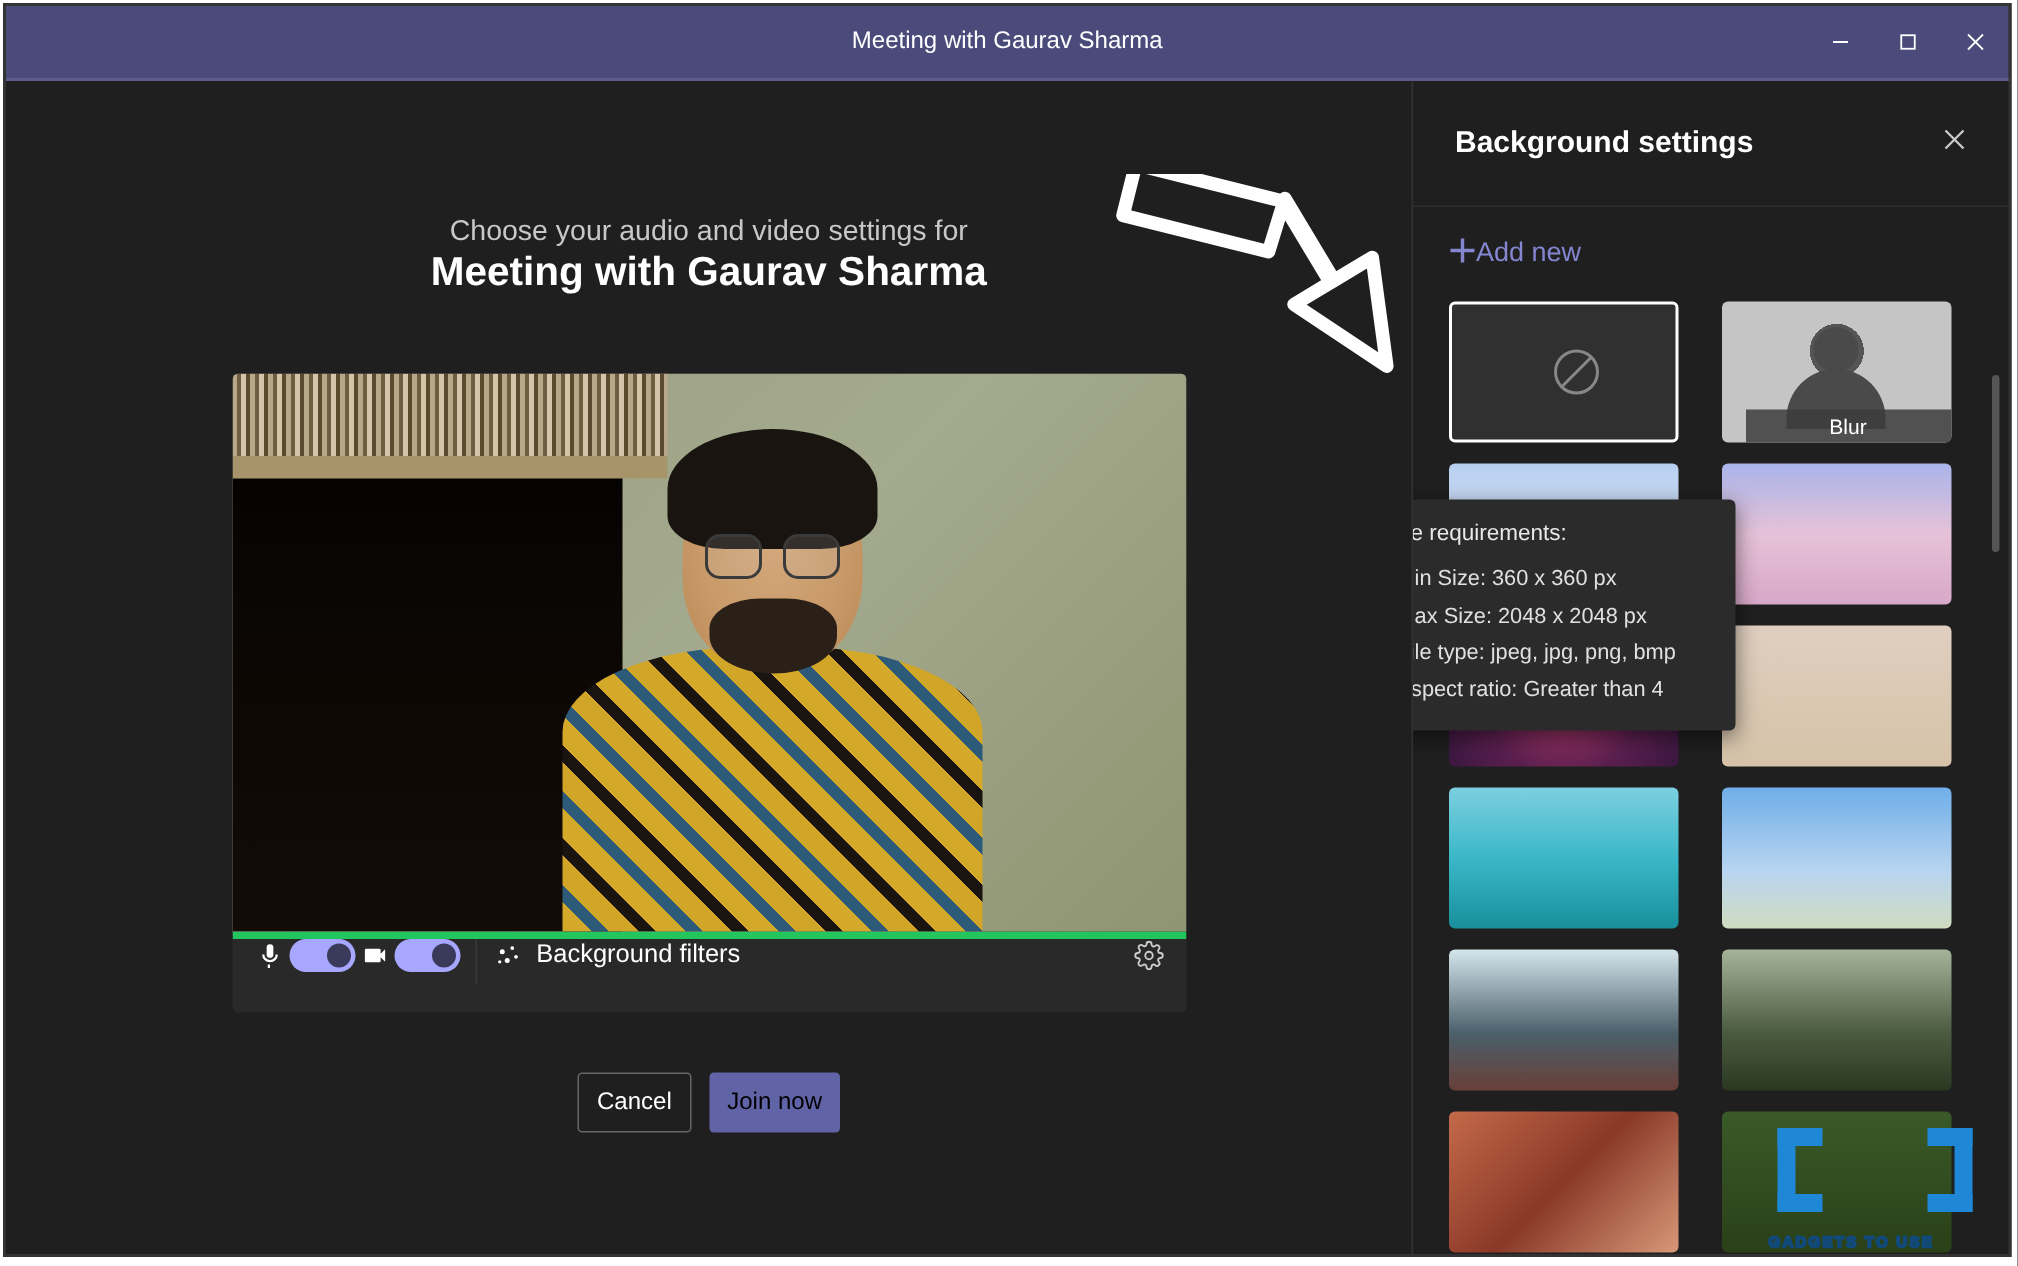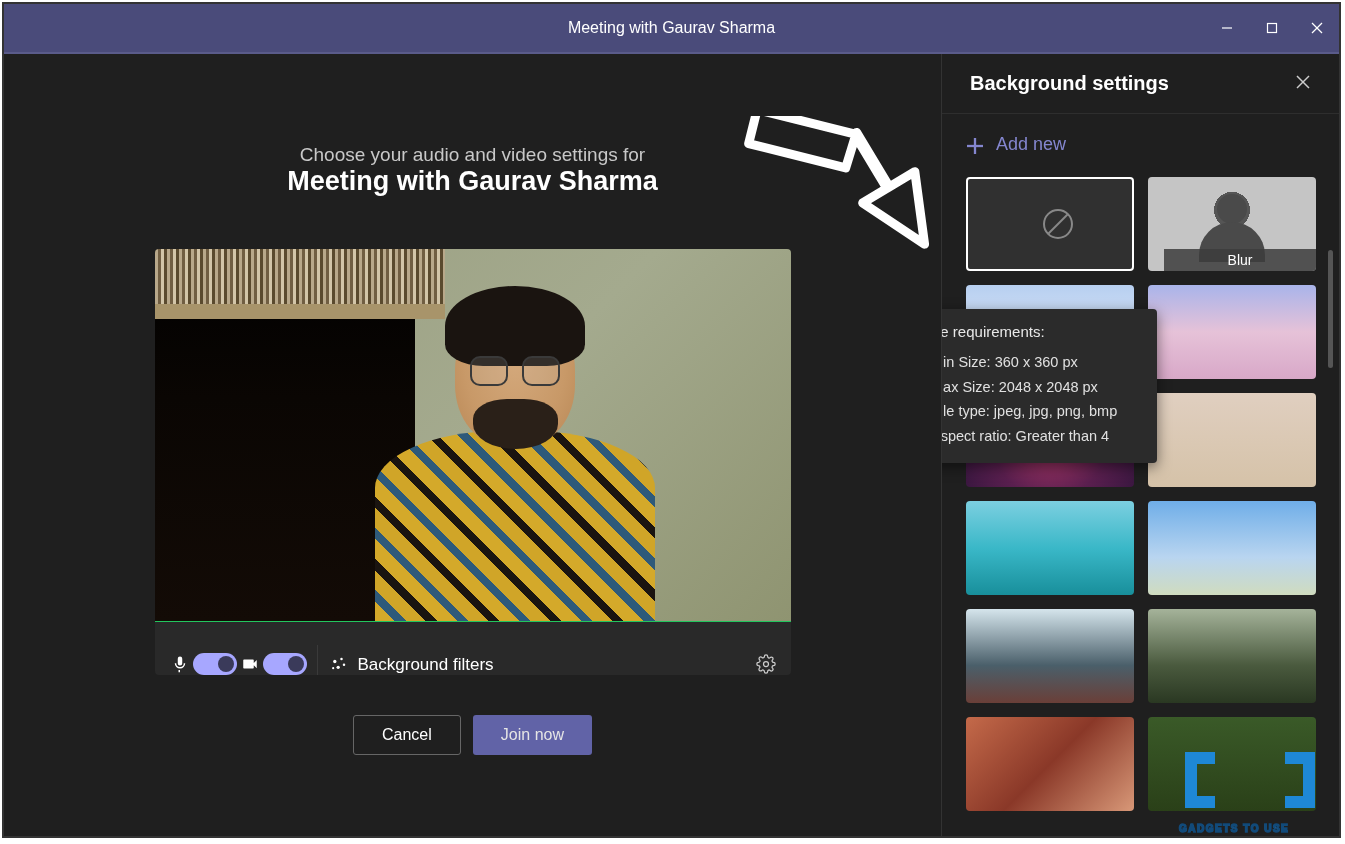--- a/index.html
+++ b/index.html
@@ -159,23 +159,23 @@
   left: 0;
   bottom: 0;
   width: 280px;
   height: 190px;
   background: repeating-linear-gradient(45deg, #d4a92a 0 14px, #2e5a7a 14px 22px, #d0a528 22px 36px, #1a1410 36px 44px);
   border-radius: 45% 45% 0 0 / 30% 30% 0 0;
 }
 .controls-bar {
   height: 54px;
   display: flex;
-  align-items: flex-end;
+  align-items: flex-start;
   padding: 0 14px;
-  border-top: 1px solid #22c55e;
+  border-top: 5px solid #22c55e;
   gap: 2px;
 }
 .ctrl-icon {
   color: #fff;
   width: 22px;
   height: 22px;
   display: flex;
   align-items: center;
   justify-content: center;
 }
@@ -214,47 +214,47 @@
   margin-left: auto;
 }
 .gear svg { width: 20px; height: 20px; stroke: #ccc; fill: none; stroke-width: 1.5; }
 .action-row {
   margin-top: 40px;
   display: flex;
   gap: 12px;
 }
 .btn {
   height: 40px;
-  padding: 0 28px;
+  padding: 0 12px;
   border-radius: 3px;
   font-size: 16px;
   font-weight: 500;
   cursor: pointer;
   display: flex;
   align-items: center;
 }
 .btn-secondary {
   background: transparent;
   border: 1px solid #666;
   color: #fff;
 }
 .btn-primary {
   background: #6163a7;
   border: none;
-  color: #e5e5e5;
+  color: #000000;
 }
 .side-panel {
   width: 398px;
   border-left: 1px solid #333;
   display: flex;
   flex-direction: column;
   position: relative;
 }
 .side-header {
-  height: 60px;
+  height: 84px;
   display: flex;
   align-items: center;
   padding: 0 28px;
   border-bottom: 1px solid #2e2e2e;
 }
 .side-title {
   color: #fff;
   font-size: 20px;
   font-weight: 700;
 }
@@ -265,36 +265,35 @@
 }
 .side-close svg { width: 16px; height: 16px; stroke: #ccc; stroke-width: 1.5; fill: none; }
 .side-body {
   flex: 1;
   padding: 20px 24px 0 24px;
   overflow: hidden;
   position: relative;
 }
 .add-new {
   display: flex;
-  align-items: flex-end;
-  gap: 12px;
+  align-items: flex-start;
   color: #8486cf;
   font-size: 18px;
   font-weight: 500;
   cursor: pointer;
   margin-bottom: 22px;
 }
 .add-new svg { width: 18px; height: 18px; stroke: #8486cf; stroke-width: 2.3; fill: none; }
 .bg-grid {
   display: grid;
   grid-template-columns: 1fr 1fr;
   gap: 14px;
 }
 .bg-tile {
-  width: 168px;
+  width: 153px;
   height: 94px;
   border-radius: 4px;
   background: #3a3a3a;
   position: relative;
   overflow: hidden;
   cursor: pointer;
   padding-left: 16px;
 }
 .bg-tile.none {
   border: 2px solid #fff;

